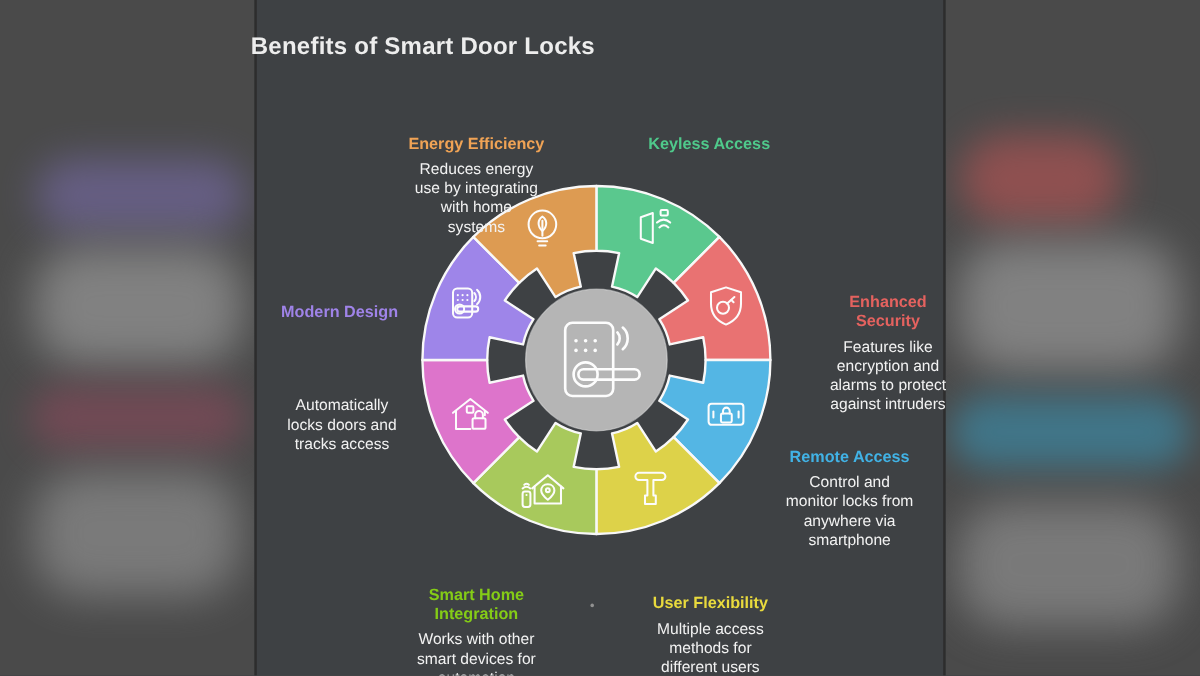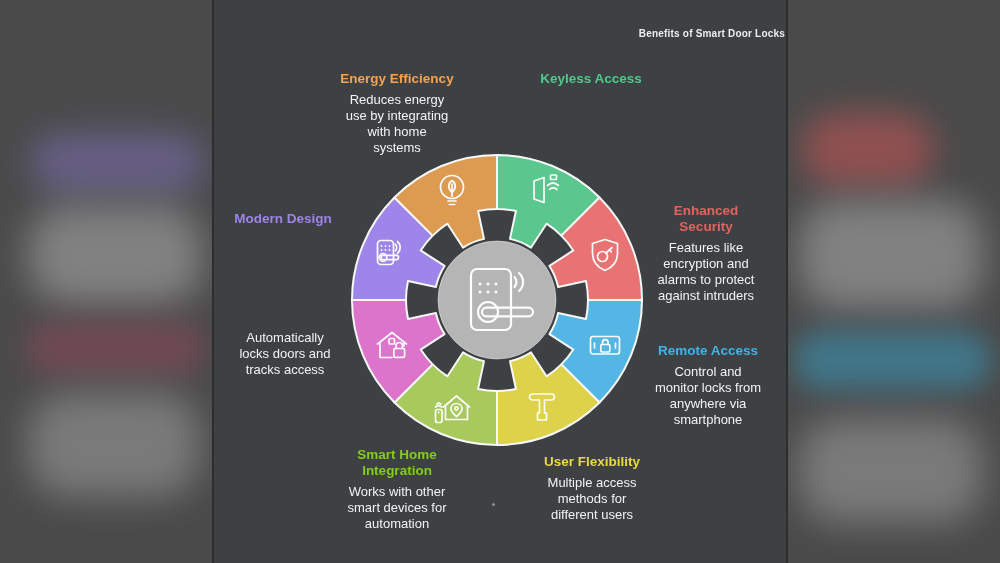--- a/index.html
+++ b/index.html
@@ -10,25 +10,25 @@
   }
   .backdrop{position:absolute;top:0;bottom:0;overflow:visible;}
   .blob{position:absolute;border-radius:40px;filter:blur(16px);}
   #panel{
     position:absolute;left:212px;top:0;width:576px;height:563px;
     border-left:2px solid #2d2d2d;border-right:2px solid #2d2d2d;
     box-sizing:border-box;
   }
   #main-title{
     position:absolute;left:209px;top:28px;width:576px;
-    text-align:right;font-size:10px;font-weight:bold;letter-spacing:.2px;
+    text-align:left;font-size:20px;font-weight:bold;letter-spacing:.2px;
   }
   .section{position:absolute;text-align:center;}
   .sec-heading{
-    font-size:13.5px;font-weight:bold;line-height:16px;white-space:pre-line;
+    font-size:13.5px;font-weight:bold;line-height:16px;white-space:pre-line;margin-top:41px;
   }
   .sec-body{
     font-size:13px;line-height:16px;margin-top:5px;white-space:pre-line;
   }
   #wheel{position:absolute;left:342px;top:145px;}
   .seg{stroke-width:2;stroke-linejoin:round;}
   .icon{fill:none;stroke:#fcfcfc;stroke-width:1.7;stroke-linecap:round;stroke-linejoin:round;}
   .icon .dot{fill:#fcfcfc;stroke:none;}
   .center-icon{fill:none;stroke:#fdfdfd;stroke-width:2.2;stroke-linecap:round;stroke-linejoin:round;}
   .center-icon .dot{fill:#fdfdfd;stroke:none;}
@@ -159,30 +159,30 @@
   <div class="sec-body" style="color: rgb(242, 242, 242);">Reduces energy
 use by integrating
 with home
 systems</div>
 </div>
 
 <div class="section" style="left:524px;top:71px;width:134px;">
   <div class="sec-heading" style="color: rgb(79, 201, 139);">Keyless Access</div>
 </div>
 
-<div class="section" style="left:638px;top:203px;width:136px;">
+<div class="section" style="left:672px;top:203px;width:136px;">
   <div class="sec-heading" style="color: rgb(228, 98, 95);">Enhanced
 Security</div>
   <div class="sec-body" style="color: rgb(242, 242, 242);">Features like
 encryption and
 alarms to protect
 against intruders</div>
 </div>
 
-<div class="section" style="left:634px;top:343px;width:148px;text-align:center;">
+<div class="section" style="left:634px;top:332px;width:148px;text-align:center;">
   <div class="sec-heading" style="color: rgb(65, 178, 229);">Remote Access</div>
   <div class="sec-body" style="color: rgb(242, 242, 242);">Control and
 monitor locks from
 anywhere via
 smartphone</div>
 </div>
 
 <div class="section" style="left:522px;top:454px;width:140px;">
   <div class="sec-heading" style="color: rgb(233, 218, 61);">User Flexibility</div>
   <div class="sec-body" style="color: rgb(242, 242, 242);">Multiple access

